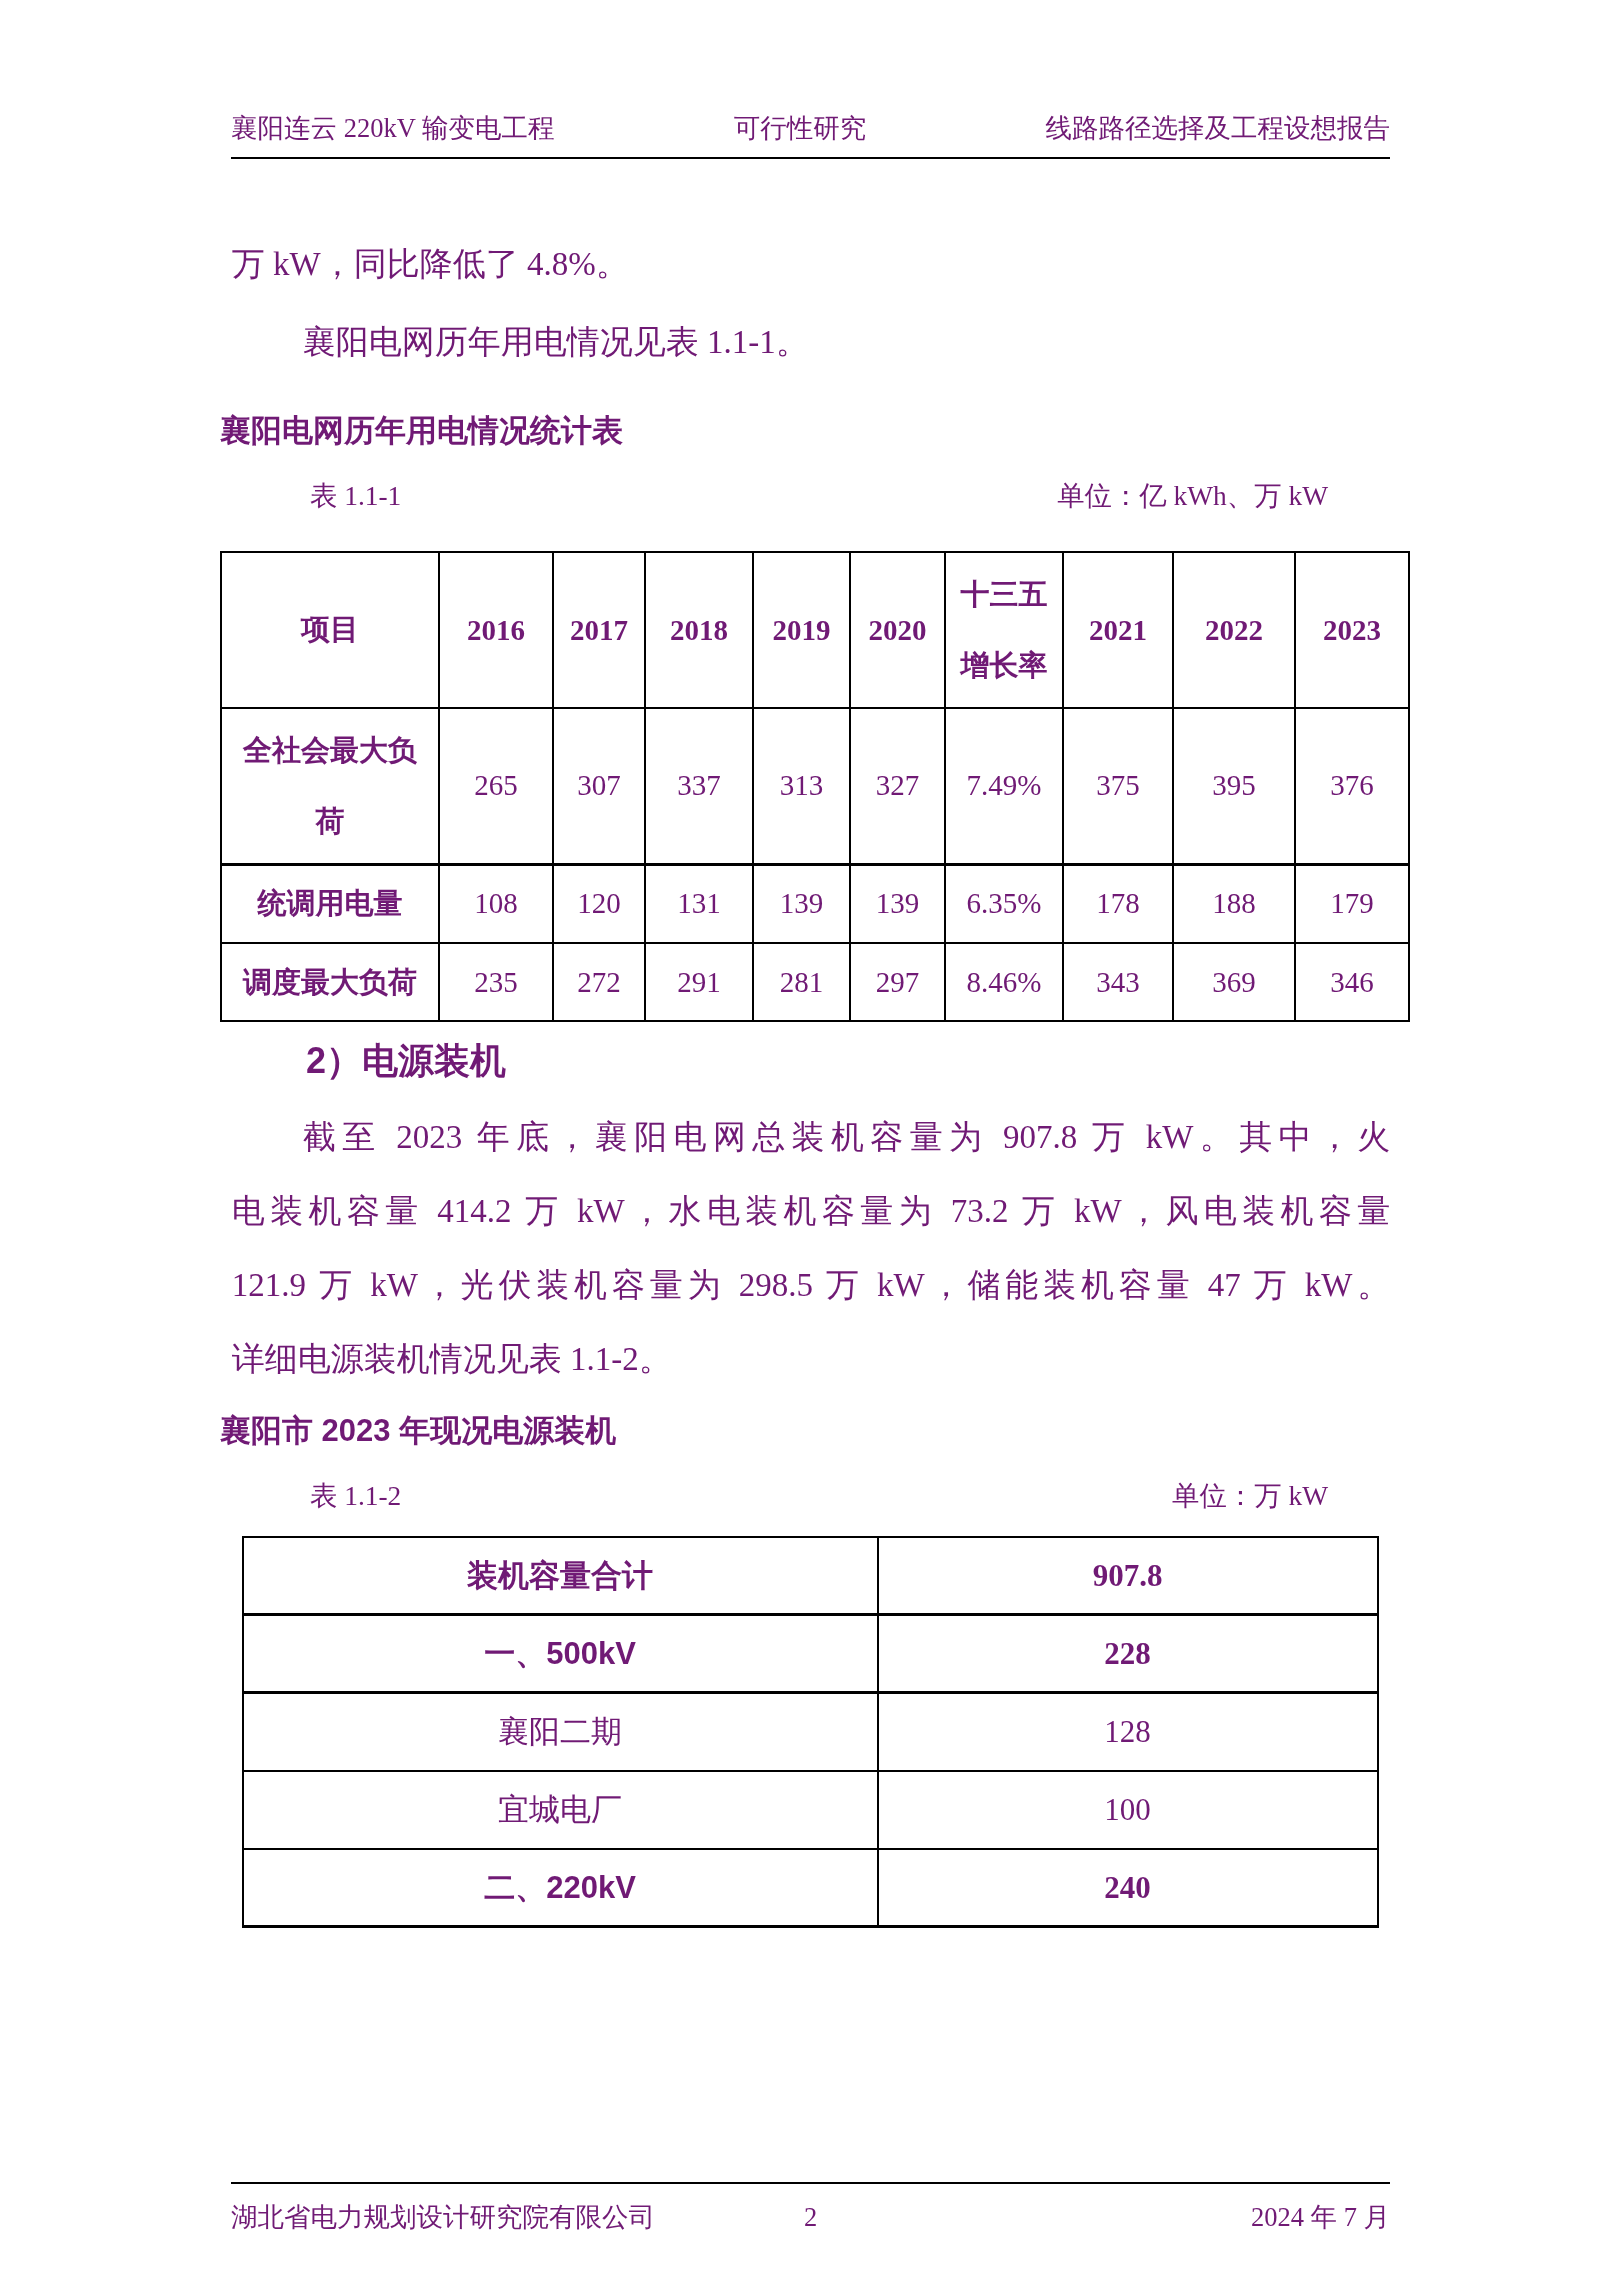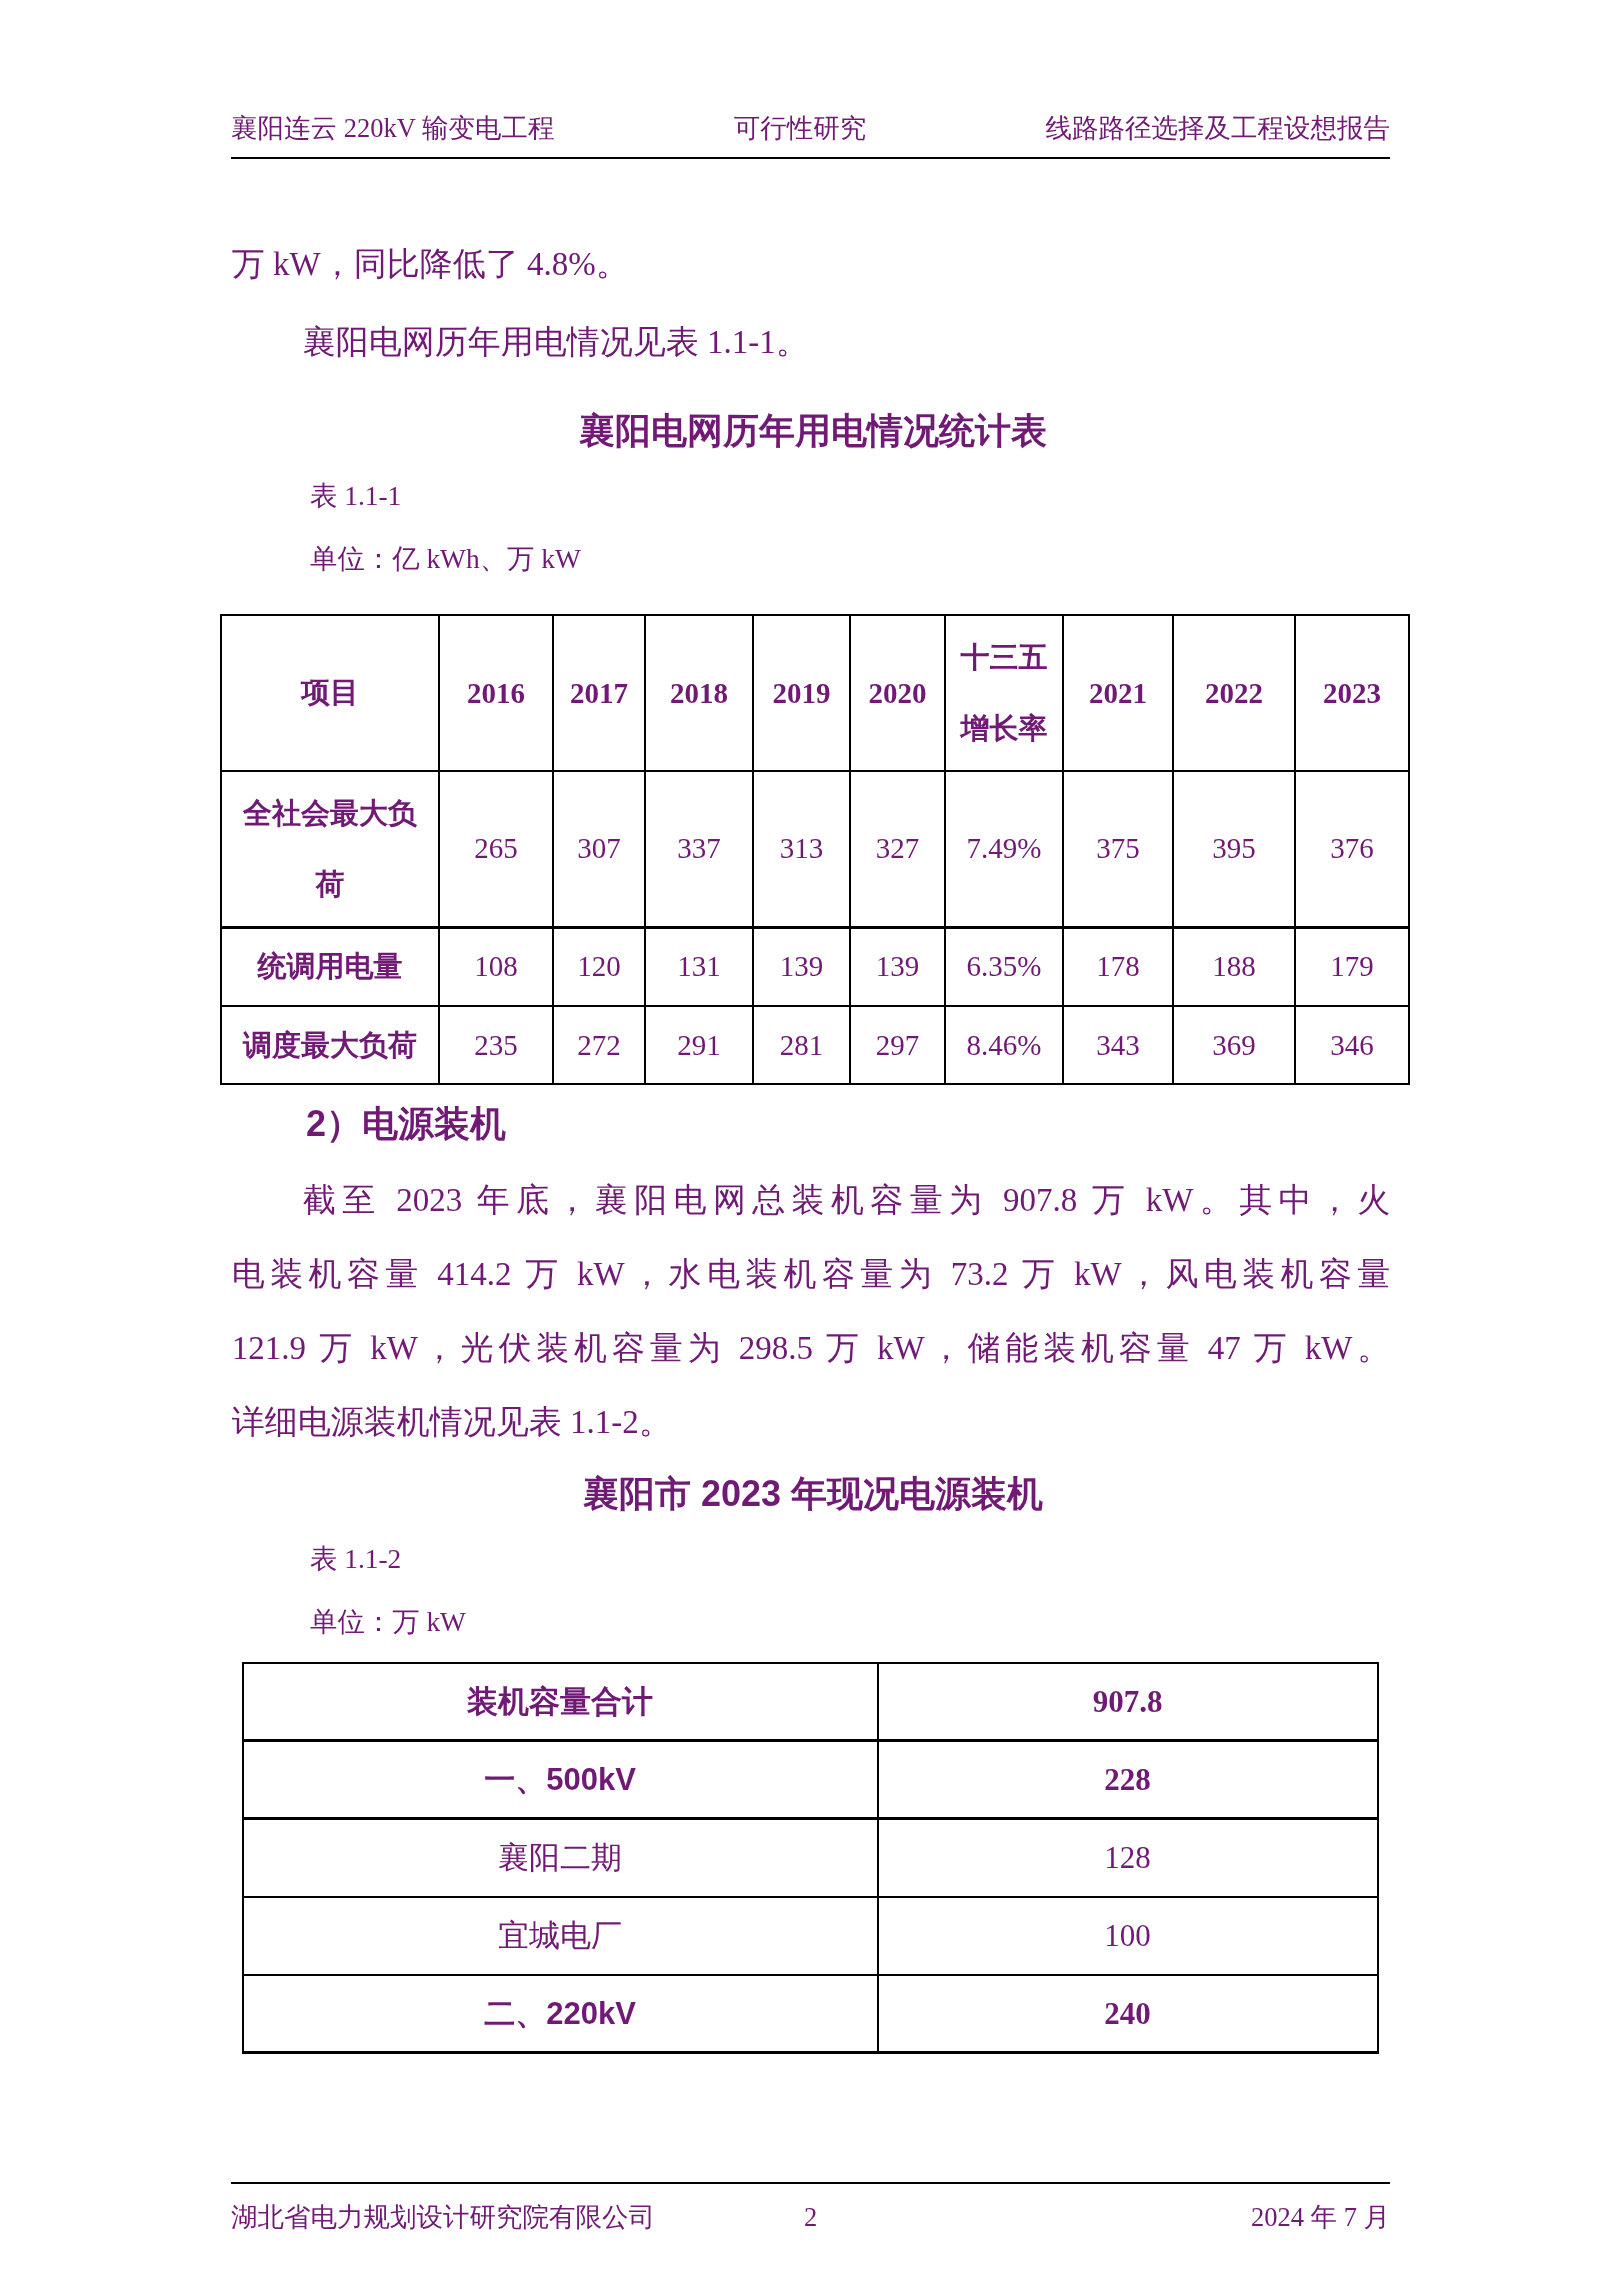--- a/index.html
+++ b/index.html
@@ -43,28 +43,28 @@
     margin:0;padding:0 15.7px 0 11.8px;
     font-size:33px;line-height:74px;
   }
   .indent{text-indent:71px;}
   .just{text-align:justify;text-align-last:justify;}
 
   .table-title{
     margin:0;
     font-family:"Liberation Sans","DejaVu Sans",sans-serif;
     font-weight:bold;
-    font-size:36px;line-height:69px;
-    text-align:center;
+    font-size:31px;line-height:69px;
+    text-align:left;
   }
   .mt15{margin-top:14.7px;}
   .caption-row{
     display:flex;justify-content:space-between;
     padding:0 78px 0 90px;
-    font-size:27.4px;line-height:63px;flex-direction:column;
+    font-size:27.4px;line-height:63px;
   }
 
   .section-heading{
     margin:0;padding-left:86px;
     font-family:"Liberation Sans","DejaVu Sans",sans-serif;
     font-weight:bold;
     font-size:36px;line-height:78px;
   }
 
   

